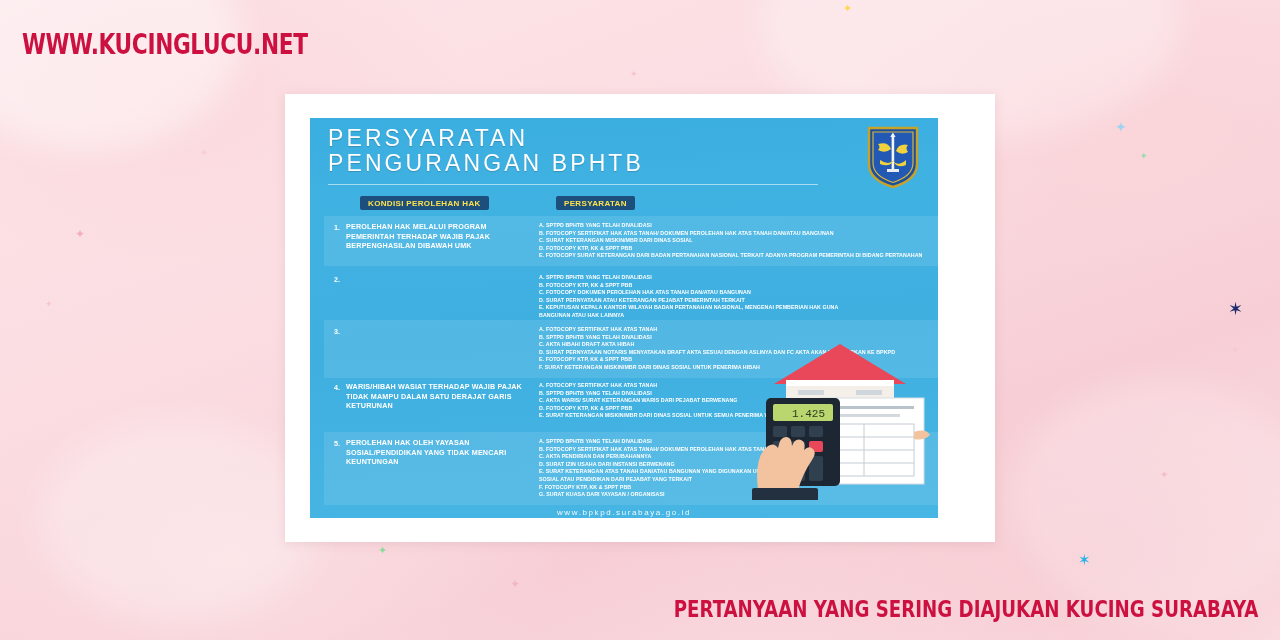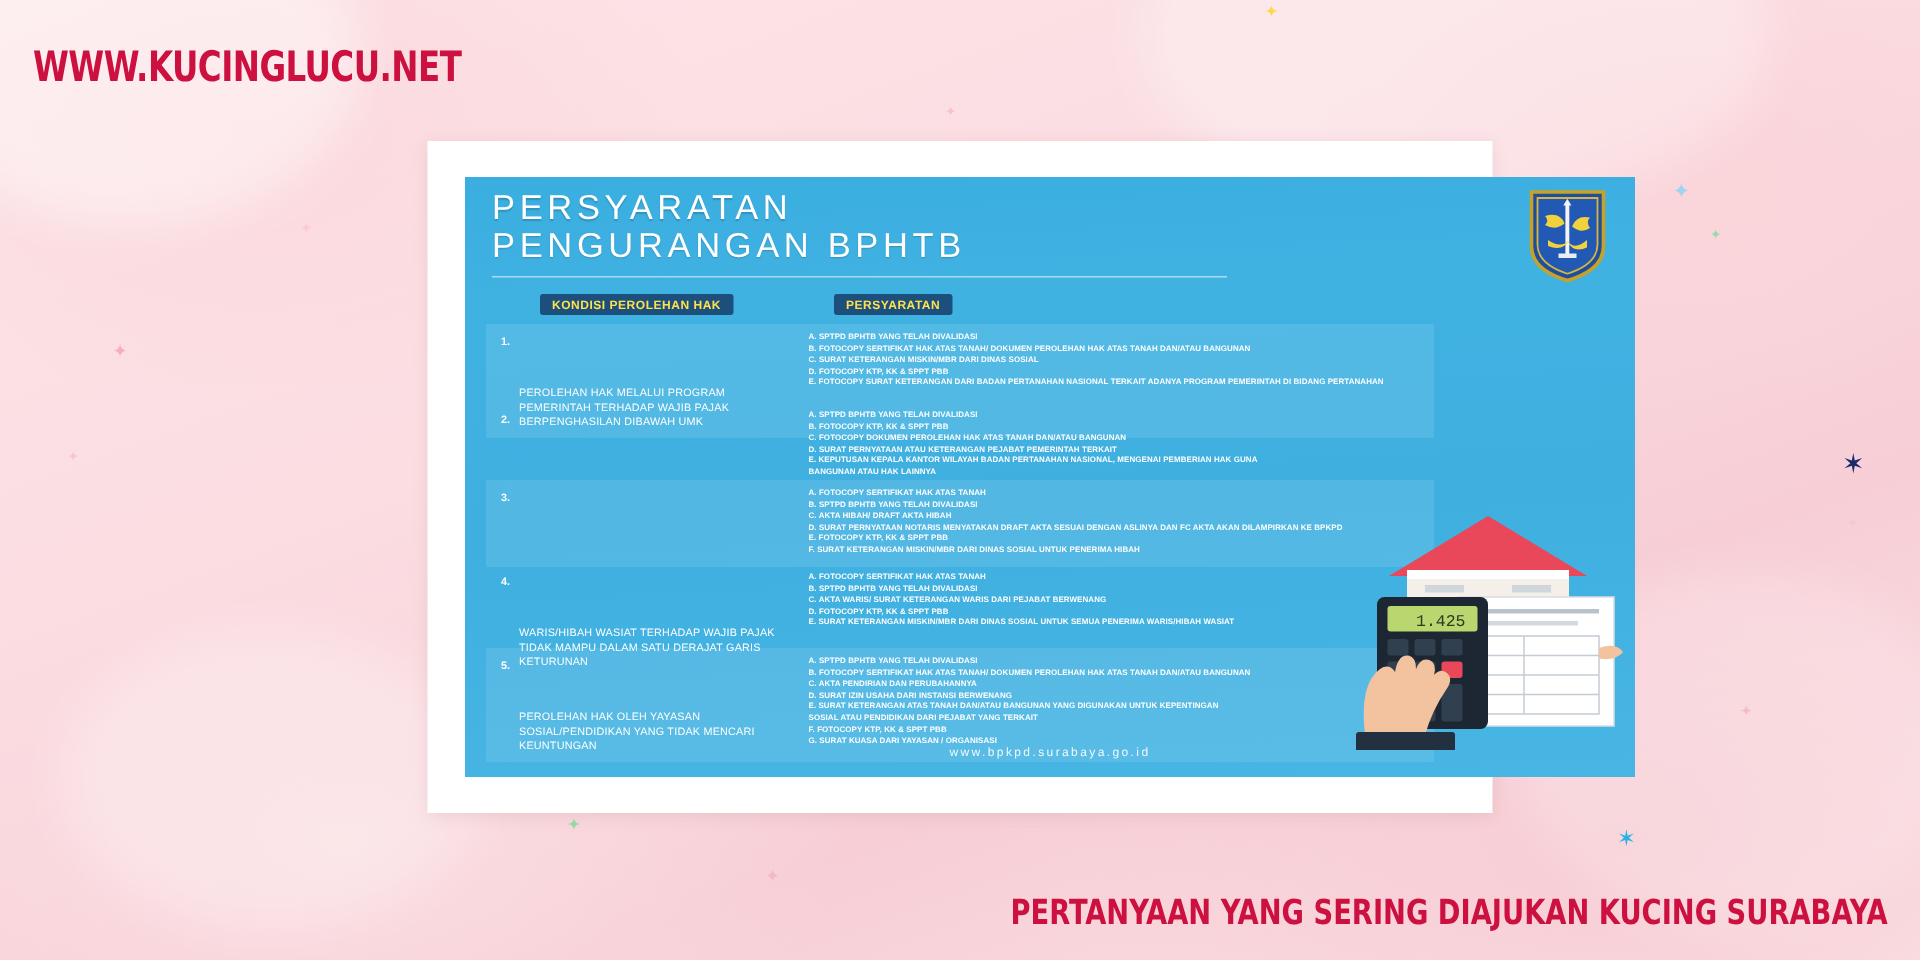--- a/index.html
+++ b/index.html
@@ -77,21 +77,21 @@
     top: 94px;
     width: 710px;
     height: 448px;
     background: #ffffff;
     box-shadow: 0 2px 10px rgba(170,120,130,0.18);
   }
   #poster {
     position: absolute;
     left: 310px;
     top: 118px;
-    width: 780px;
+    width: 628px;
     height: 400px;
     background: linear-gradient(177deg, #3aaee0 0%, #40b2e2 22%, #3fafe0 55%, #47b6e4 100%);
     overflow: hidden;
   }
 
   
   #poster-title {
     position: absolute;
     left: 18px;
     top: 8px;
@@ -161,45 +161,44 @@
     flex: none;
     color: #ffffff;
     font-size: 7.2px;
     font-weight: 700;
     line-height: 9.6px;
     padding-top: 0.5px;
   }
   .row-cond {
     color: #ffffff;
     font-size: 7.2px;
-    font-weight: 400;
+    font-weight: 700;
     line-height: 9.6px;
     letter-spacing: 0.15px;
-    margin-top: 35px;
   }
   .cell-right {
     flex: 1;
     padding: 6px 8px 6px 10px;
     box-sizing: border-box;
   }
   .req-item {
     color: #ffffff;
     font-size: 5.3px;
     line-height: 7.6px;
     font-weight: 700;
     letter-spacing: 0.06px;
     white-space: pre-line;
   }
 
   
   #poster-footer {
     position: absolute;
     left: 0;
     right: 0;
-    bottom: 12px;
+    bottom: 1px;
     text-align: center;
     color: rgba(255,255,255,0.92);
     font-size: 8px;
     letter-spacing: 1.6px;
   }
 
   
   #illus {
     position: absolute;
     right: 0;

